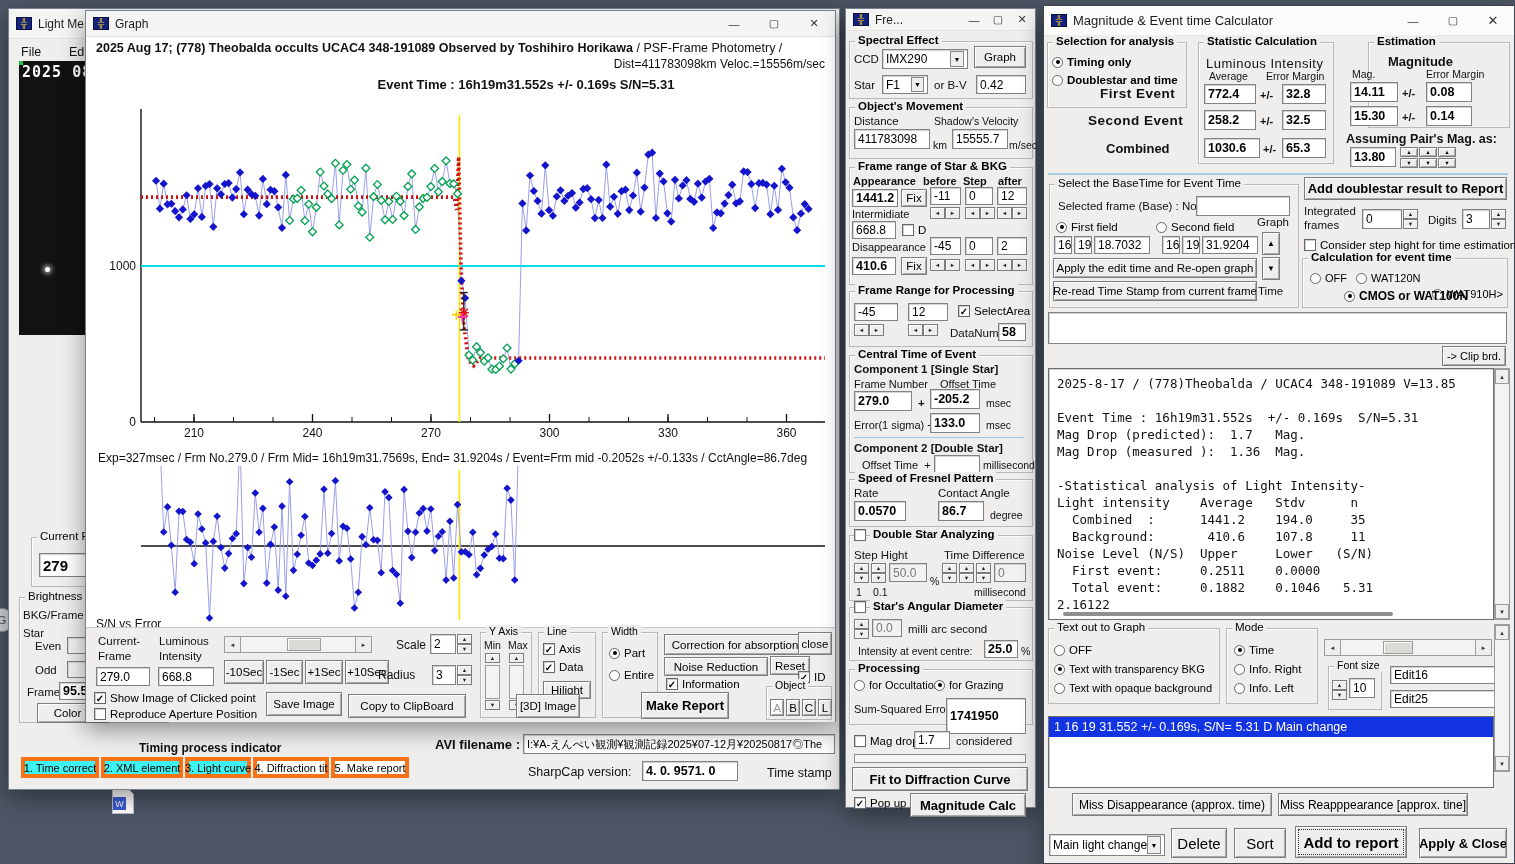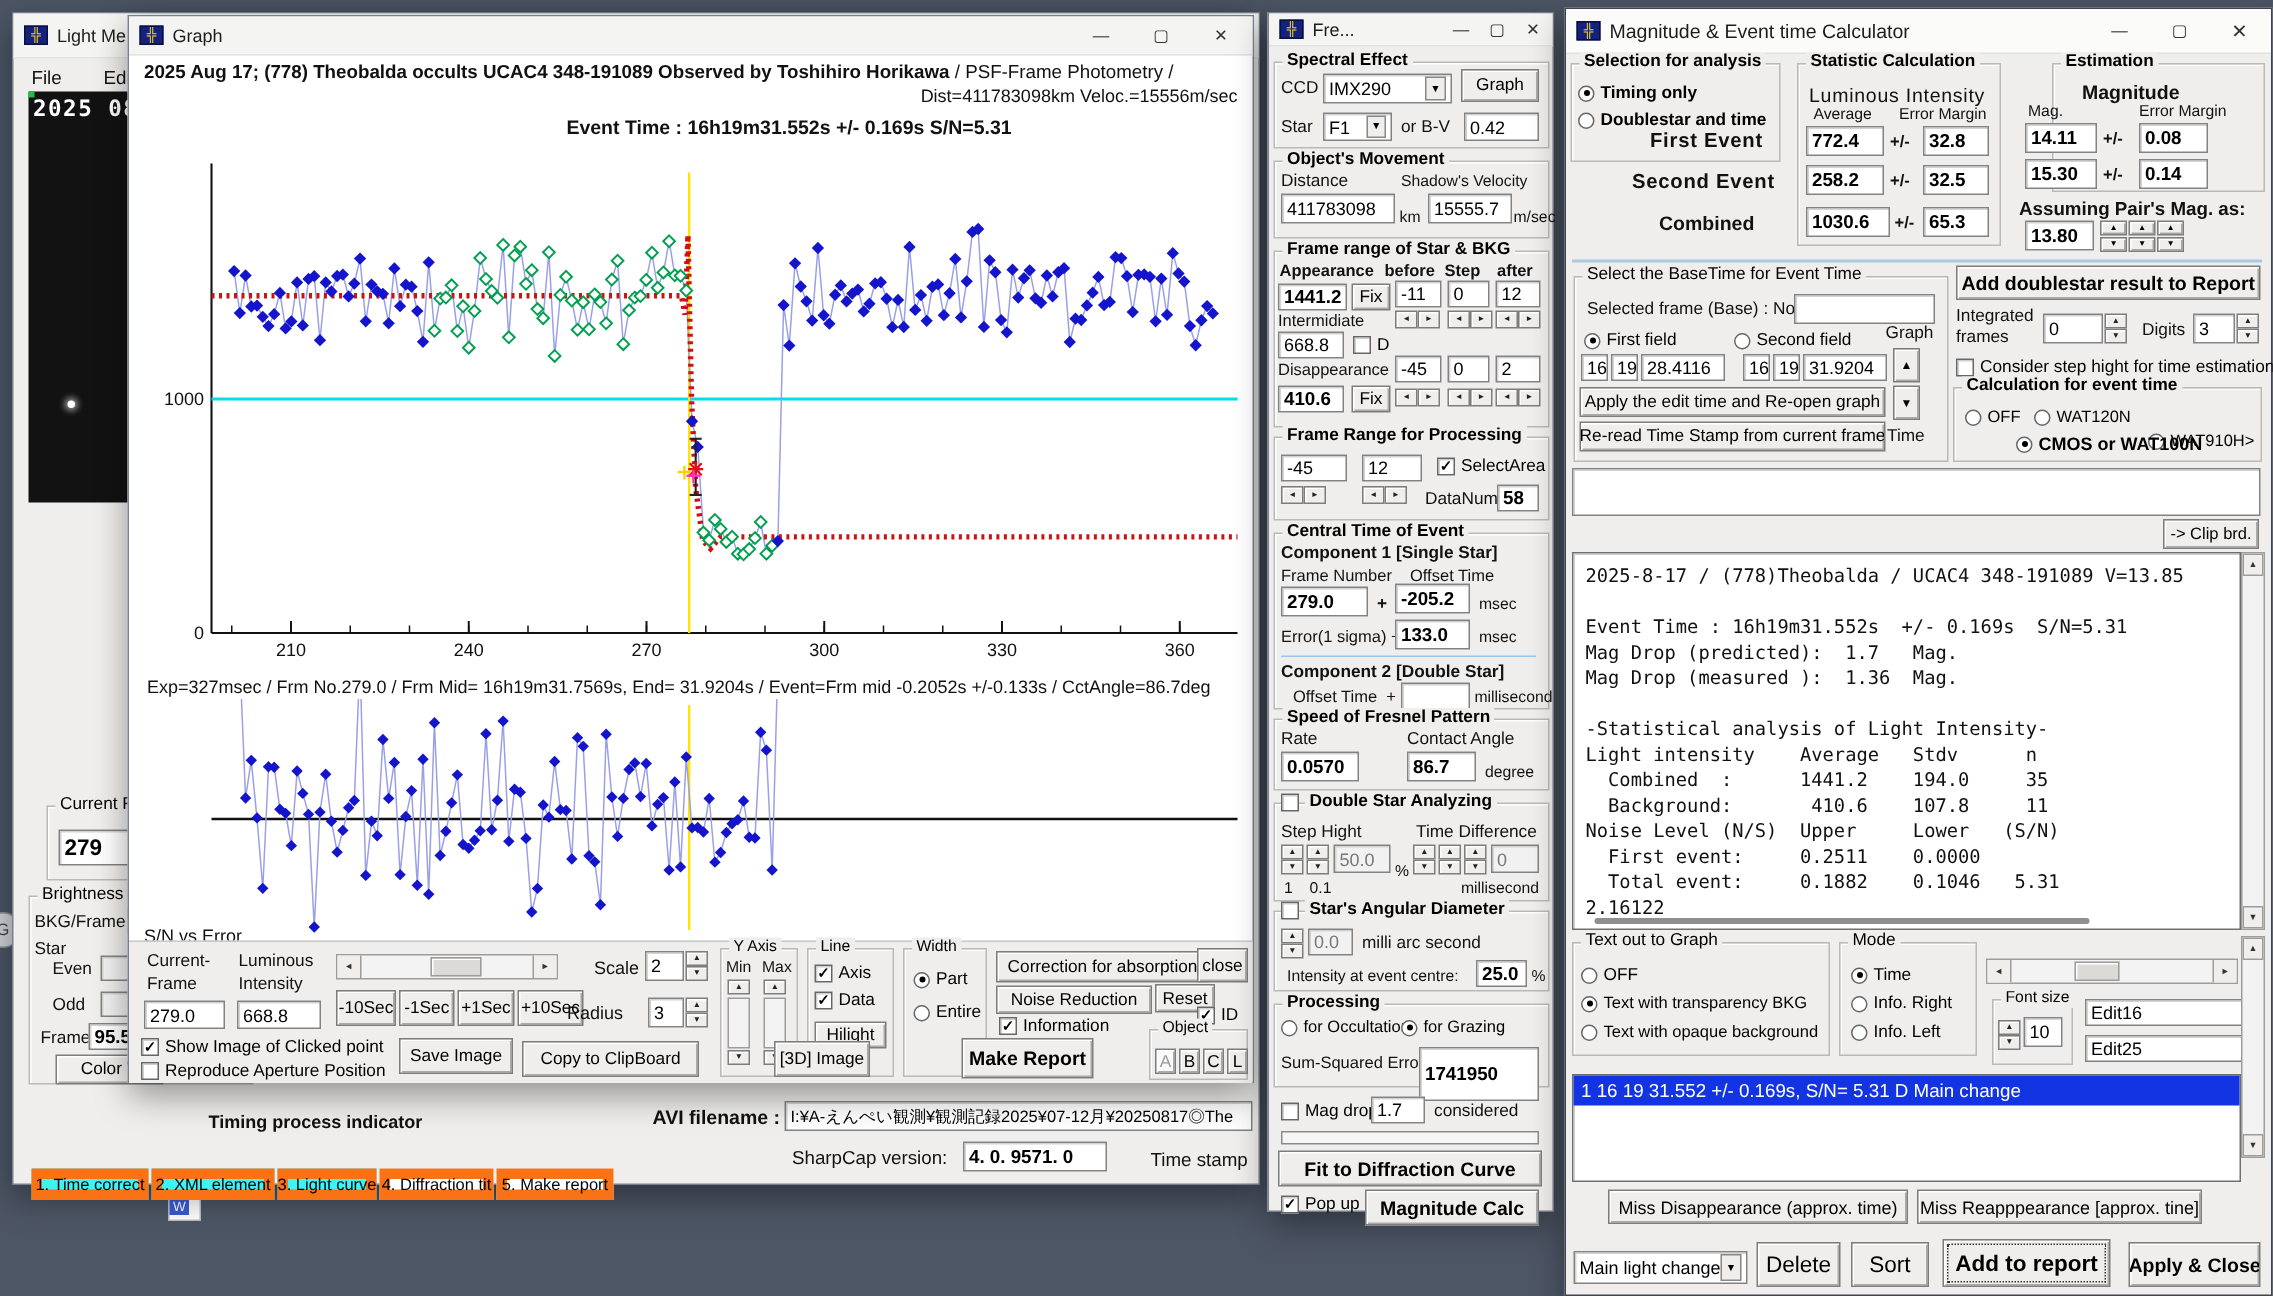--- a/index.html
+++ b/index.html
@@ -31,21 +31,21 @@
   .ud span{height:10px;border:1px solid #7d7d7d;background:var(--panel);box-shadow:inset 1px 1px 0 #fff;font-size:5.5px;display:flex;align-items:center;justify-content:center;color:#222;}
   .lr{position:absolute;display:flex;}
   .lr span{width:15px;height:12px;border:1px solid #7d7d7d;background:var(--panel);box-shadow:inset 1px 1px 0 #fff;font-size:5.5px;display:flex;align-items:center;justify-content:center;color:#222;}
   .sbh{position:absolute;background:#f3f3f3;border:1px solid #9c9c9c;display:flex;}
   .sbh .e{width:16px;height:100%;background:var(--panel);border-right:1px solid #9c9c9c;font-size:6px;display:flex;align-items:center;justify-content:center;color:#333;}
   .sbh .e.r{border-right:0;border-left:1px solid #9c9c9c;margin-left:auto;}
   .sbh .th{position:absolute;top:1px;bottom:1px;background:#dcdad6;border:1px solid #9c9c9c;box-shadow:inset 1px 1px 0 #fff;}
   .sbv{position:absolute;background:#f3f3f3;border:1px solid #9c9c9c;}
   .sbv .e{position:absolute;left:0;right:0;height:15px;background:var(--panel);border:1px solid #9c9c9c;font-size:6px;display:flex;align-items:center;justify-content:center;color:#333;}
   .mono{font-family:"DejaVu Sans Mono",monospace;}
-  .step{position:absolute;height:21px;border:7px solid #f97316;background:#fff;font-size:11px;display:flex;align-items:center;justify-content:center;white-space:nowrap;margin-top:22px;}
+  .step{position:absolute;height:21px;border:4px solid #f97316;background:#fff;font-size:11px;display:flex;align-items:center;justify-content:center;white-space:nowrap;}
   .step.done{background:#3df3f3;}
   svg{display:block;}
 </style>
 </head>
 <body>
 
 <div class="abs" style="left:-10px;top:608px;width:24px;height:24px;border-radius:50%;background:#cfd3d8;border:1px solid #8a8f96;display:flex;align-items:center;justify-content:center;font-size:11px;color:#444;">
     <span>G</span>
   </div>
 <div class="abs" style="left:112px;top:788px;width:22px;height:26px;background:#fff;border:1px solid #b8bcc2;clip-path:polygon(0 0,72% 0,100% 26%,100% 100%,0 100%);">
@@ -826,21 +826,21 @@
       <span class="ci"></span>
       <span>First field</span>
     </div>
   <div class="rad" style="left:112px;top:215px;">
       <span class="ci"></span>
       <span>Second field</span>
     </div>
   <div class="lab" style="left:213px;top:210px;">Graph</div>
   <div class="fld" style="left:10px;top:230px;width:18px;height:18px;">16</div>
   <div class="fld" style="left:30px;top:230px;width:18px;height:18px;">19</div>
-  <div class="fld" style="left:50px;top:230px;width:56px;height:18px;">28.4116</div>
+  <div class="fld" style="left:50px;top:230px;width:56px;height:18px;">18.7032</div>
   <div class="fld" style="left:118px;top:230px;width:18px;height:18px;">16</div>
   <div class="fld" style="left:138px;top:230px;width:18px;height:18px;">19</div>
   <div class="fld" style="left:158px;top:230px;width:56px;height:18px;">31.9204</div>
   <div class="btn" style="left:218px;top:226px;width:18px;height:23px;font-size:8px;">▲</div>
   <div class="btn" style="left:9px;top:252px;width:204px;height:20px;">Apply the edit time and Re-open graph</div>
   <div class="btn" style="left:218px;top:251px;width:18px;height:23px;font-size:8px;">▼</div>
   <div class="btn" style="left:9px;top:275px;width:204px;height:20px;">Re-read  Time Stamp from current frame</div>
   <div class="lab" style="left:214px;top:279px;">Time</div>
 
   <div class="btn b" style="left:260px;top:171px;width:203px;height:23px;font-size:13px;">Add doublestar result to Report</div>

